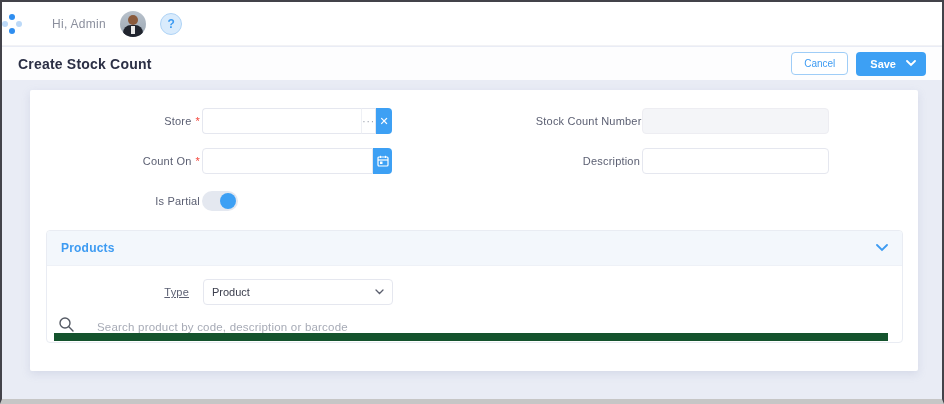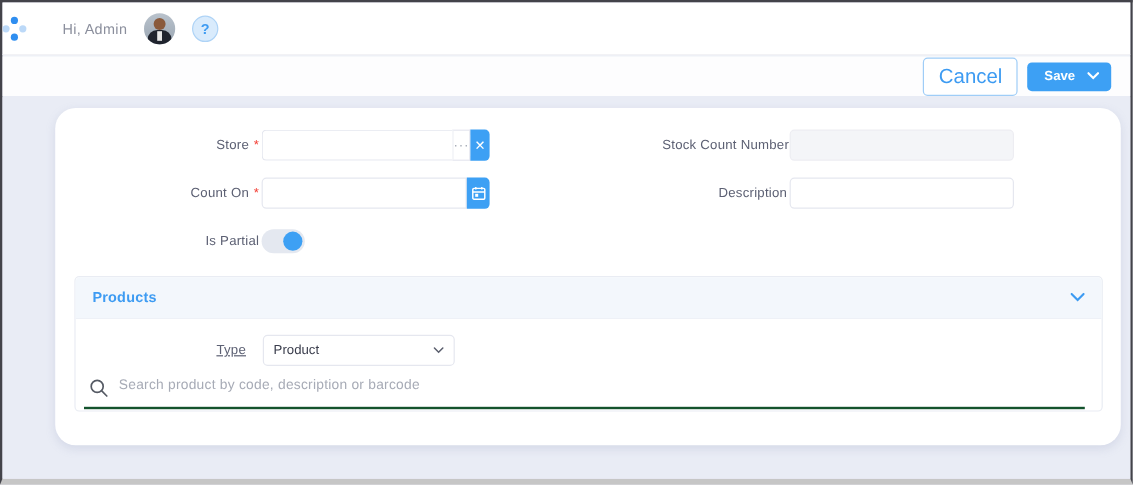--- a/index.html
+++ b/index.html
@@ -38,34 +38,34 @@
 
   
   .titlebar {
     position:absolute; top:45px; left:0; right:0; height:33px; background:#fdfdfe;
     display:flex; align-items:center; padding:0 16px;
   }
   .page-title { font-size:14px; font-weight:bold; color:#2b2f45; letter-spacing:.2px; }
   .titlebar-actions { margin-left:auto; display:flex; gap:8px; align-items:center; }
   .btn-cancel {
     background:#ffffff; color:#3d9bf2; border:1px solid #9fcdf7; border-radius:4px;
-    font-size:17px; padding:5px 12px; cursor:pointer; font-family:inherit;
+    font-size:10px; padding:5px 12px; cursor:pointer; font-family:inherit;
   }
   .btn-save {
     background:#3da0f4; color:#ffffff; border:none; border-radius:4px;
     font-size:11px; font-weight:bold; padding:6px 10px 6px 14px; cursor:pointer;
     display:flex; align-items:center; gap:10px; font-family:inherit;
   }
   .btn-save svg { display:block; }
 
   
   .page-body { position:absolute; top:79px; left:0; right:0; bottom:0; background:#e9ecf5; }
   .card {
-    position:absolute; left:44px; top:9px; width:888px; height:281px;
-    background:#ffffff; border-radius:17px; box-shadow:0 3px 8px rgba(140,150,185,.22);
+    position:absolute; left:28px; top:9px; width:888px; height:281px;
+    background:#ffffff; border-radius:2px; box-shadow:0 3px 8px rgba(140,150,185,.22);
   }
 
   .f-label {
     position:absolute; font-size:11px; color:#5c6073; text-align:right;
     line-height:26px; letter-spacing:.2px; white-space:nowrap;
   }
   .req { color:#f4443a; margin-left:4px; font-size:11px; }
   .f-input {
     position:absolute; height:26px; border:1px solid #e5e7ef; border-radius:4px;
     background:#fff; font-size:11px; color:#444; padding:0 8px; font-family:inherit; outline:none;
@@ -100,29 +100,29 @@
   .products-header {
     height:35px; background:#f3f7fc; border-bottom:1px solid #eef1f7; border-radius:4px 4px 0 0;
     display:flex; align-items:center; padding:0 14px; gap:14px;
   }
   .products-title { font-size:12px; font-weight:bold; color:#3d9bf2; letter-spacing:.2px; }
   .products-subtitle { font-size:11px; font-style:italic; color:#484c5e; }
   .collapse-btn { margin-left:auto; cursor:pointer; display:flex; align-items:center; }
 
   .type-row { position:absolute; left:0; top:48px; width:100%; height:26px; }
   .select-box {
-    position:absolute; left:156px; top:0; width:160px; height:26px;
+    position:absolute; left:156px; top:0; width:190px; height:26px;
     border:1px solid #e5e7ef; border-radius:4px; background:#fff;
     font-size:11px; color:#3a3d4c; display:flex; align-items:center; padding:0 8px; cursor:pointer;
   }
   .select-box .sel-chev { margin-left:auto; }
 
   .search-row {
     position:absolute; left:7px; right:14px; top:84px; height:26px;
-    border-bottom:2px solid #14532d; display:flex; align-items:flex-start; gap:8px; padding:0 4px;
+    border-bottom:8px solid #14532d; display:flex; align-items:flex-end; gap:22px; padding:0 4px;
   }
   .search-row svg { flex:none; }
   .search-input {
     flex:1; border:none; outline:none; background:transparent;
     font-size:11.5px; color:#555; font-family:inherit; letter-spacing:.2px;
   }
   .search-input::placeholder { color:#a7abb6; }
 </style>
 </head>
 <body>
@@ -139,20 +139,21 @@
     <span class="greeting">Hi, Admin</span>
     <span class="avatar">
       <span class="head"></span>
       <span class="suit"></span>
       <span class="shirt"></span>
     </span>
     <span class="help-btn">?</span>
   </div>
 
   <div class="titlebar">
+    <span class="page-title">Create Stock Count</span>
     <span class="titlebar-actions">
       <button class="btn-cancel">Cancel</button>
       <button class="btn-save">
         <span>Save</span>
         <svg width="10" height="7" viewBox="0 0 10 7">
             <path d="M1 1l4 4 4-4" fill="none" stroke="#fff" stroke-width="1.8" stroke-linecap="round"></path>
           </svg>
       </button>
     </span>
   </div>

